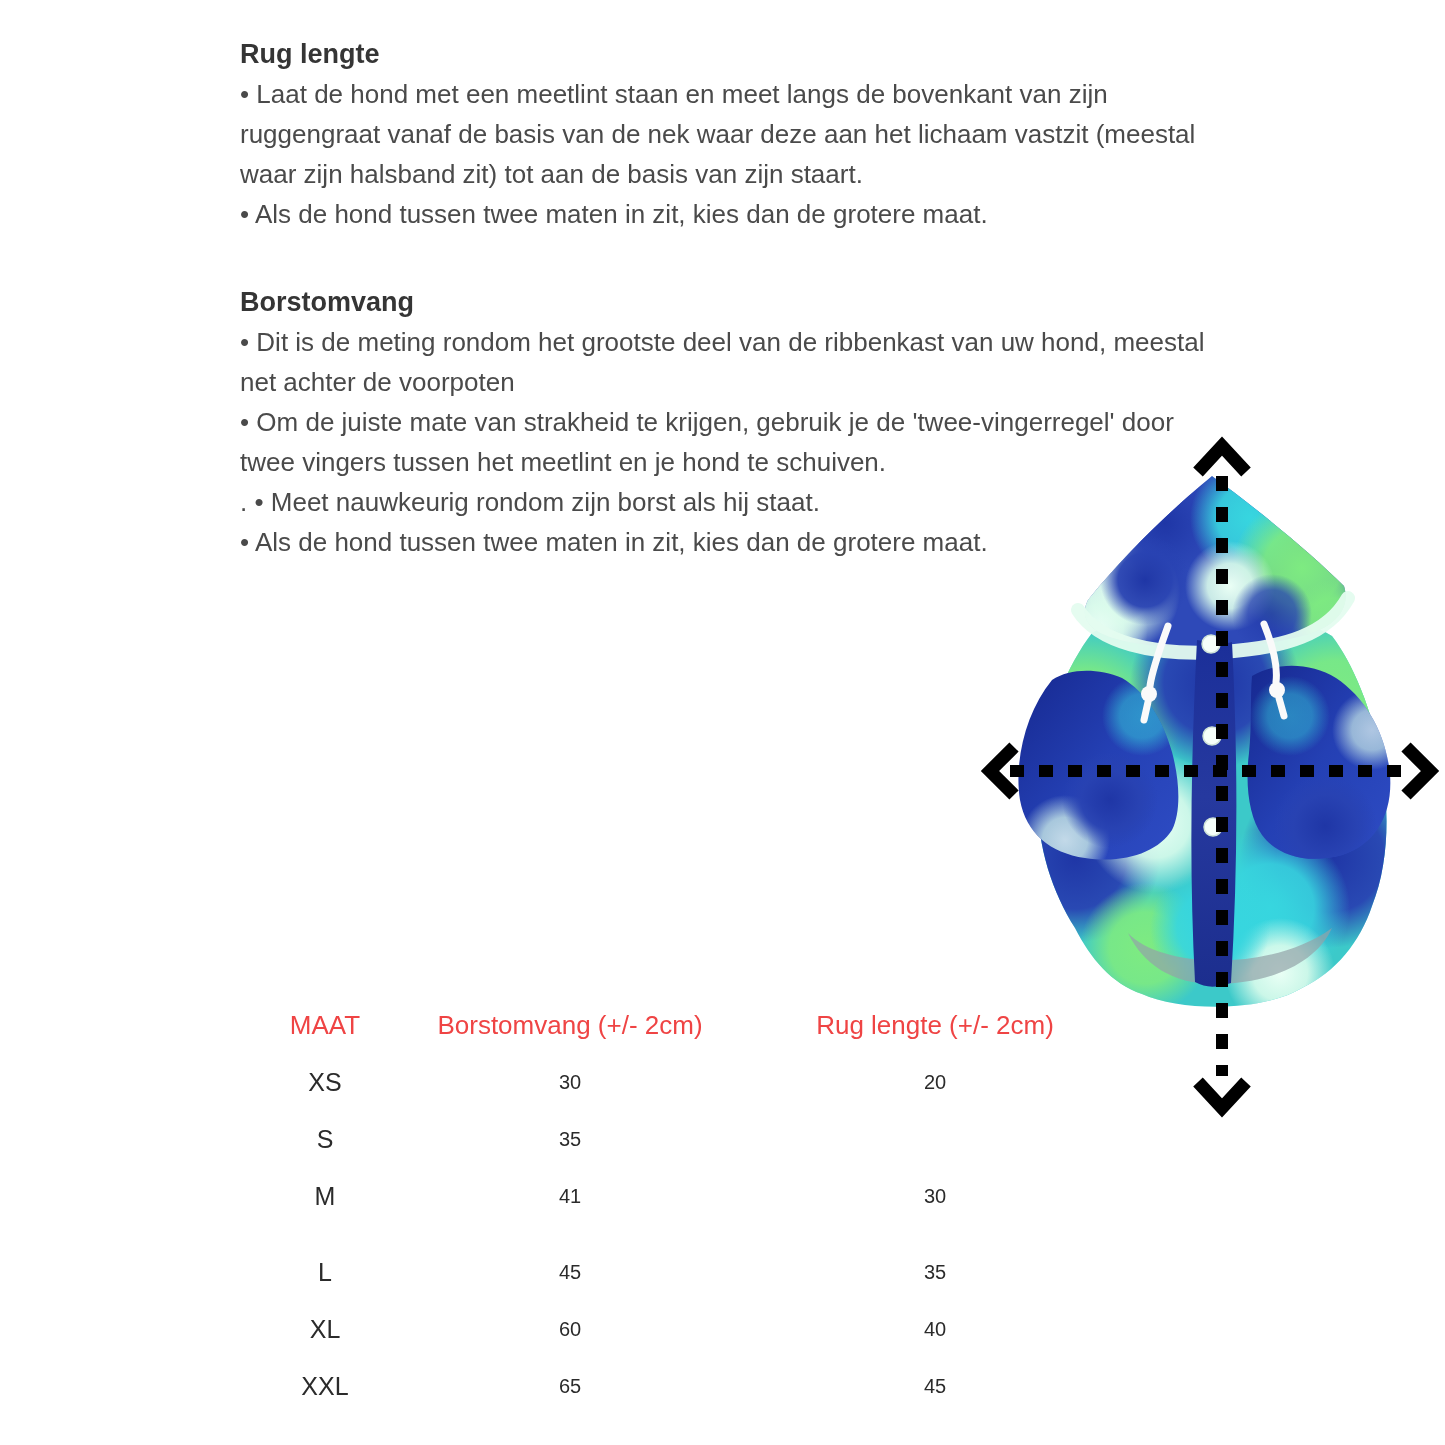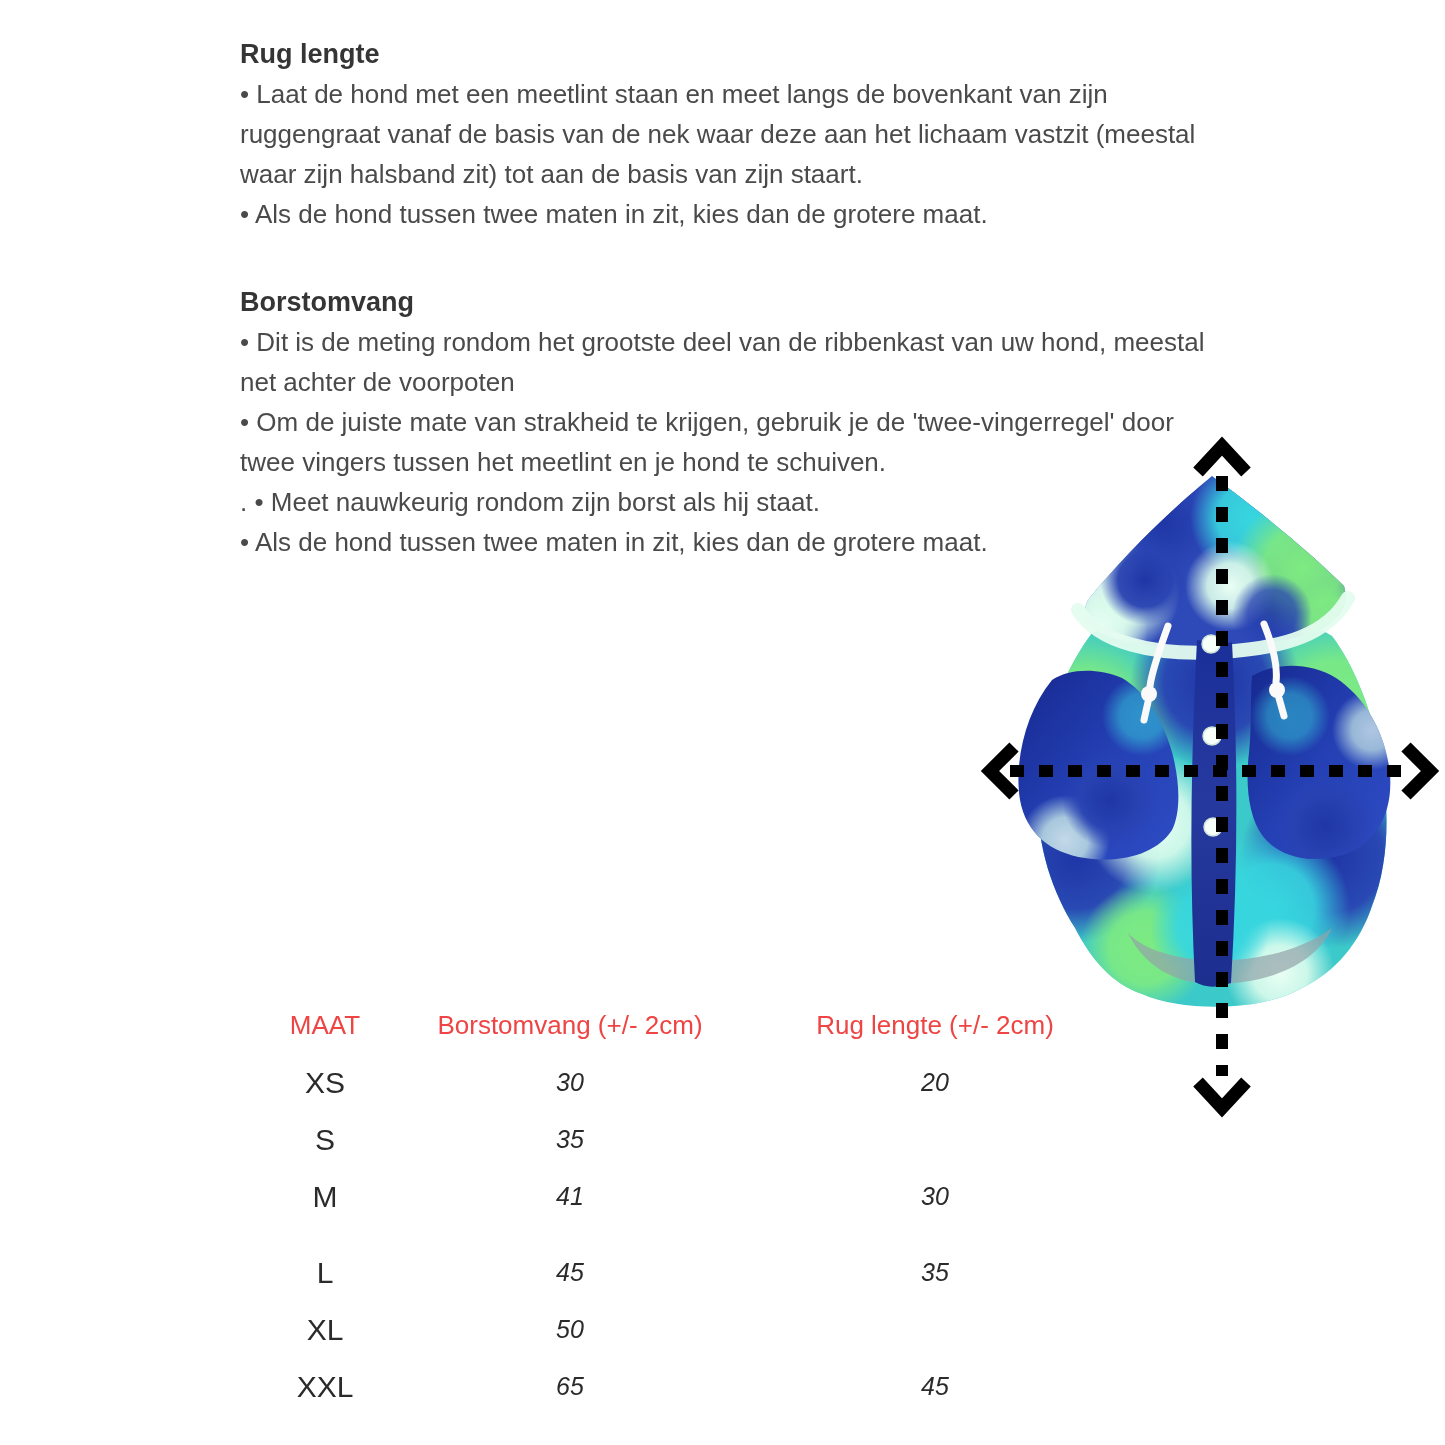--- a/index.html
+++ b/index.html
@@ -17,22 +17,22 @@
   }
   .text-block p{margin:0;}
   .sec2{margin-top:48px;}
   
   .figure{position:absolute;left:980px;top:428px;width:465px;height:700px;}
   
   .size-table{position:absolute;left:250px;top:996px;width:880px;color:#2b2b2b;}
   .t-row{display:grid;grid-template-columns:150px 340px 390px;height:57px;align-items:center;}
   .t-head{height:58px;font-size:26px;color:#ef4444;}
   .t-cell{text-align:center;}
-  .maat{font-size:30px;}
-  .num{font-size:25px;font-style:italic;}
+  .maat{font-size:25px;}
+  .num{font-size:20px;}
   .row-l{margin-top:19px;}
 </style>
 </head>
 <body>
 
 <div class="text-block">
   <div>
     <h3>Rug lengte</h3>
     <p>• Laat de hond met een meetlint staan en meet langs de bovenkant van zijn ruggengraat vanaf de basis van de nek waar deze aan het lichaam vastzit (meestal waar zijn halsband zit) tot aan de basis van zijn staart.</p>
     <p>• Als de hond tussen twee maten in zit, kies dan de grotere maat.</p>
@@ -190,20 +190,21 @@
     <div class="t-cell num">41</div>
     <div class="t-cell num">30</div>
   </div>
   <div class="t-row row-l">
     <div class="t-cell maat">L</div>
     <div class="t-cell num">45</div>
     <div class="t-cell num">35</div>
   </div>
   <div class="t-row">
     <div class="t-cell maat">XL</div>
-    <div class="t-cell num">50</div>
+    <div class="t-cell num">60</div>
+    <div class="t-cell num">40</div>
   </div>
   <div class="t-row">
     <div class="t-cell maat">XXL</div>
     <div class="t-cell num">65</div>
     <div class="t-cell num">45</div>
   </div>
 </div>
 
 </body></html>

